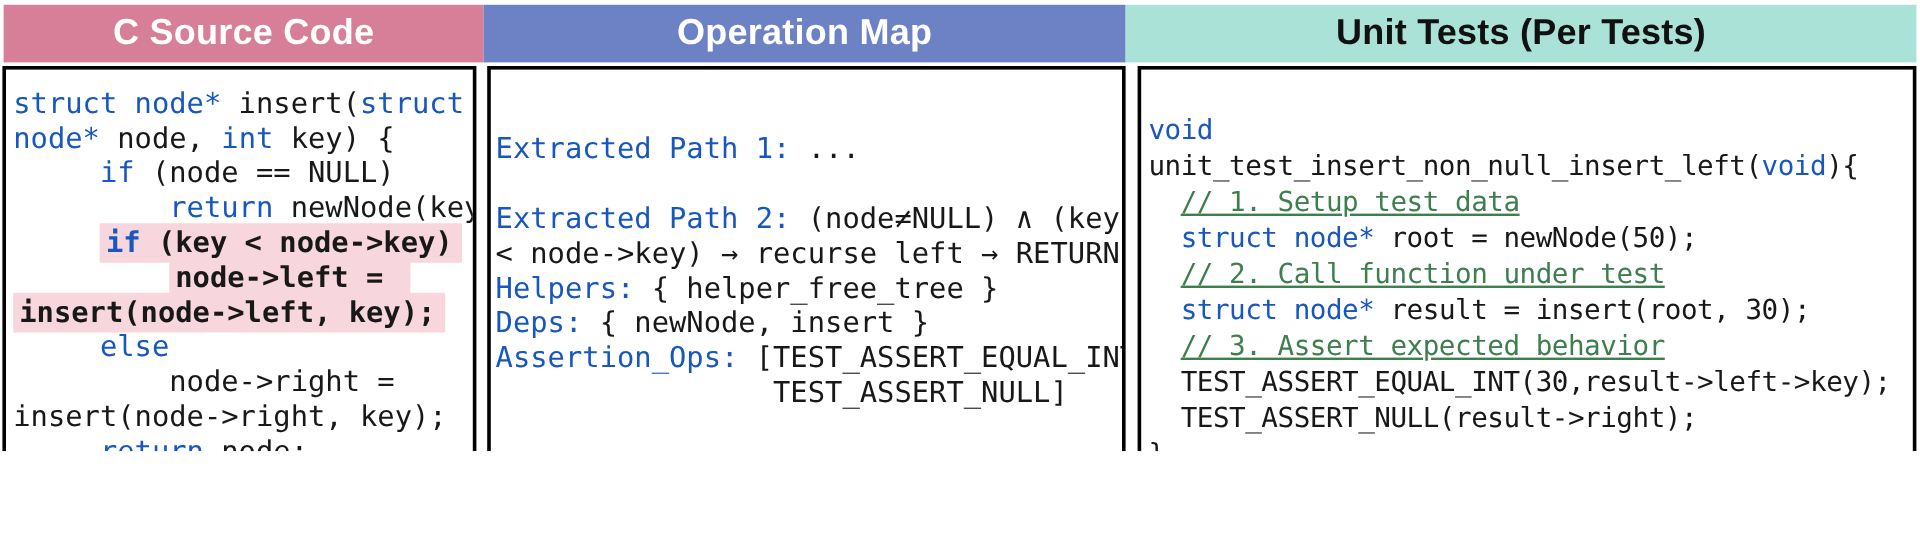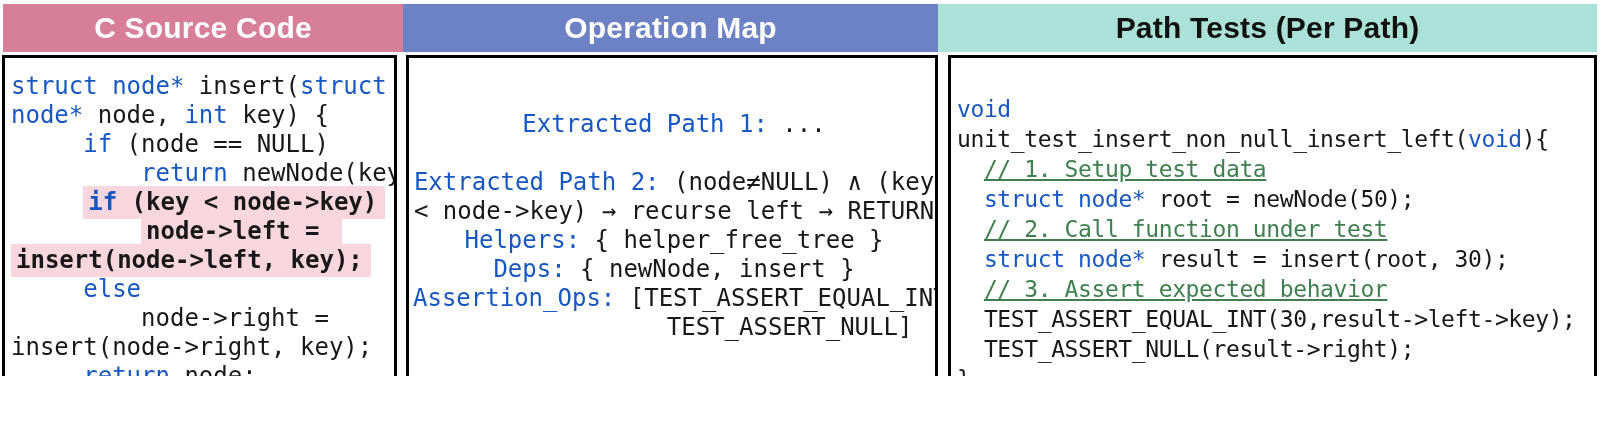--- a/index.html
+++ b/index.html
@@ -23,21 +23,21 @@
   .hdr3{left:938px;width:659px;}
   .bodybox{
     position:absolute;
     top:55px;height:385px;
     background:#ffffff;
     border:3px solid var(--border,#000);
     box-sizing:border-box;
     overflow:hidden;
   }
   .body1{left:2px;width:395px;}
-  .body2{left:406px;width:532px;text-align:center;}
+  .body2{left:406px;width:532px;}
   .body3{left:948px;width:649px;}
   .code{
     white-space:pre;
     font-family:"DejaVu Sans Mono", monospace;
   }
   .code1{font-size:24px;line-height:29px;padding:14px 0 0 6px;}
   .code2{font-size:24px;line-height:29px;padding:52px 0 0 4px;}
   .code3{font-size:23px;line-height:30px;padding:36px 0 0 6px;letter-spacing:-0.4px;}
   .cl{white-space:pre;}
   .seg-k{color:var(--kw,#1857c0);}
@@ -52,21 +52,21 @@
 </style>
 </head>
 <body>
 
 <div id="canvas">
 
   <div class="hdr hdr1" style="background: rgb(215, 127, 153); color: rgb(255, 255, 255);">C Source Code</div>
 
   <div class="hdr hdr2" style="background: rgb(109, 130, 197); color: rgb(255, 255, 255);">Operation Map</div>
 
-  <div class="hdr hdr3" style="background: rgb(171, 226, 216); color: rgb(17, 17, 17);">Path Tests (Per Path)</div>
+  <div class="hdr hdr3" style="background: rgb(171, 226, 216); color: rgb(17, 17, 17);">Unit Tests (Per Tests)</div>
 
   <div class="bodybox body1">
     <div class="code code1"><div class="cl"><span class="seg-k">struct node*</span><span class="seg-t"> insert(</span><span class="seg-k">struct</span></div><div class="cl"><span class="seg-k">node*</span><span class="seg-t"> node, </span><span class="seg-k">int</span><span class="seg-t"> key) {</span></div><div class="cl"><span class="seg-t">     </span><span class="seg-k">if</span><span class="seg-t"> (node == NULL)</span></div><div class="cl"><span class="seg-t">         </span><span class="seg-k">return</span><span class="seg-t"> newNode(key);</span></div><div class="cl"><span class="seg-t">     </span><span class="hl"><span class="seg-k">if</span><span class="seg-t"> (key &lt; node-&gt;key)</span></span></div><div class="cl"><span class="seg-t">         </span><span class="hl"><span class="seg-t">node-&gt;left = </span></span></div><div class="cl"><span class="hl"><span class="seg-t">insert(node-&gt;left, key);</span></span></div><div class="cl"><span class="seg-t">     </span><span class="seg-k">else</span></div><div class="cl"><span class="seg-t">         node-&gt;right =</span></div><div class="cl"><span class="seg-t">insert(node-&gt;right, key);</span></div><div class="cl"><span class="seg-t">     </span><span class="seg-k">return</span><span class="seg-t"> node;</span></div><div class="cl"><span class="seg-t">  }</span></div></div>
   </div>
 
   <div class="bodybox body2">
     <div class="code code2"><div class="cl"><span class="seg-k">Extracted Path 1:</span><span class="seg-t"> ...</span></div><div class="cl">&nbsp;</div><div class="cl"><span class="seg-k">Extracted Path 2:</span><span class="seg-t"> (node≠NULL) ∧ (key</span></div><div class="cl"><span class="seg-t">&lt; node-&gt;key) → recurse left → RETURN</span></div><div class="cl"><span class="seg-k">Helpers:</span><span class="seg-t"> { helper_free_tree }</span></div><div class="cl"><span class="seg-k">Deps:</span><span class="seg-t"> { newNode, insert }</span></div><div class="cl"><span class="seg-k">Assertion_Ops:</span><span class="seg-t"> [TEST_ASSERT_EQUAL_INT,</span></div><div class="cl"><span class="seg-t">                TEST_ASSERT_NULL]</span></div><div class="cl">&nbsp;</div><div class="cl"><span class="seg-t">...</span></div></div>
   </div>
 
   <div class="bodybox body3">

